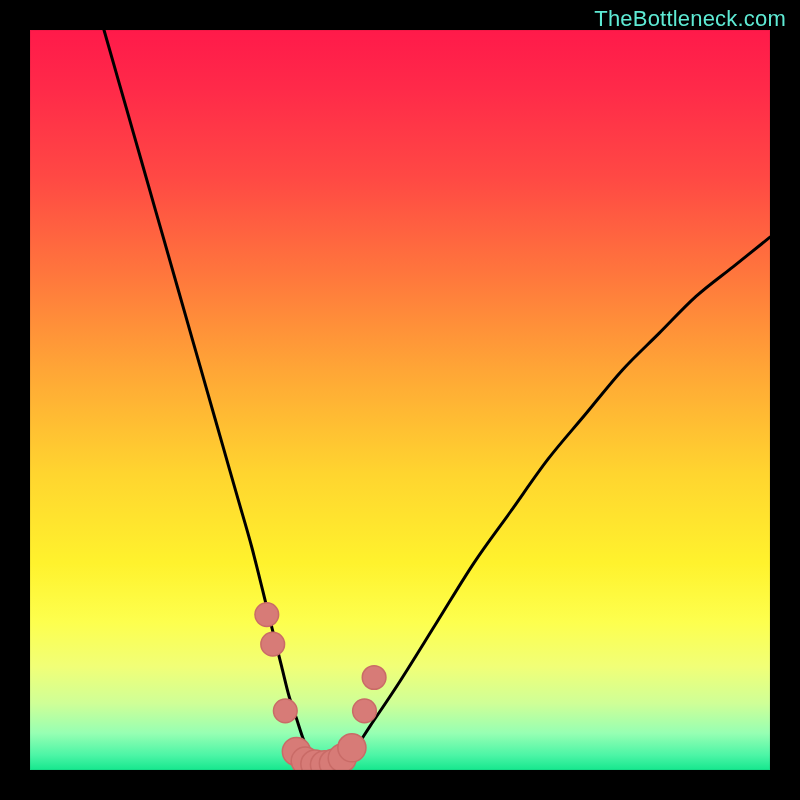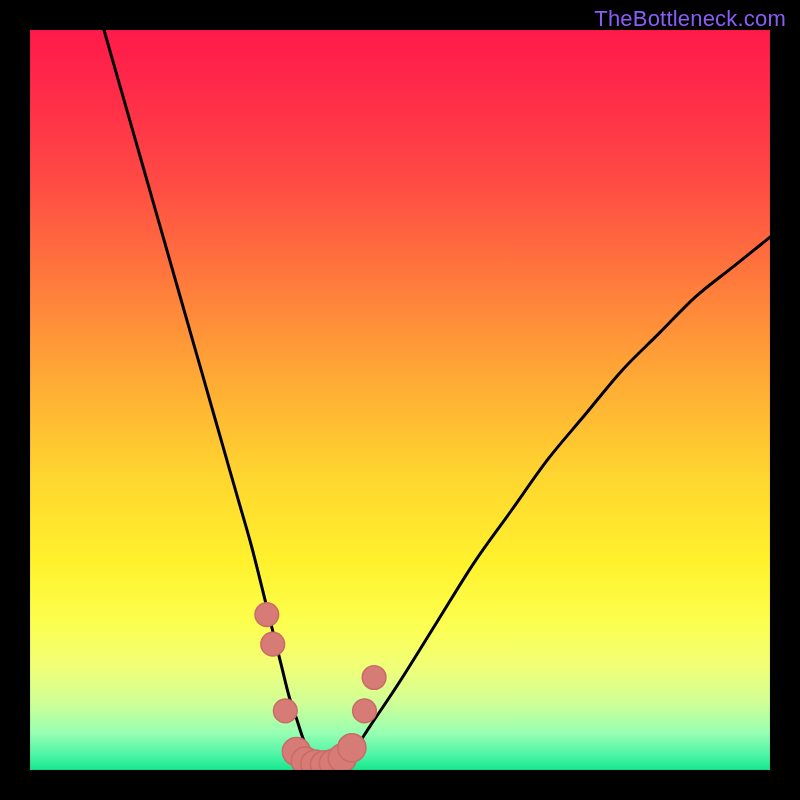--- a/index.html
+++ b/index.html
@@ -13,21 +13,21 @@
   }
   .stage {
     position: relative;
     width: 800px;
     height: 800px;
   }
   .watermark {
     position: absolute;
     top: 6px;
     right: 14px;
-    color: #8b5cf6;
+    color: #5eead4;
     font-size: 22px;
     font-weight: 500;
     z-index: 40;
     letter-spacing: 0.2px;
   }
   .plot {
     position: absolute;
     left: 30px;
     top: 30px;
     width: 740px;

